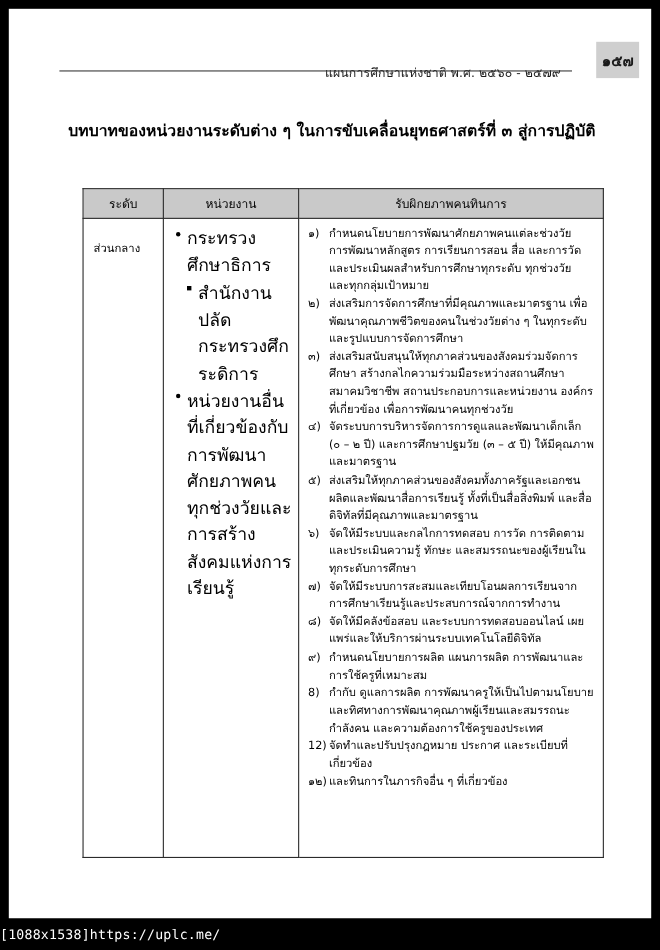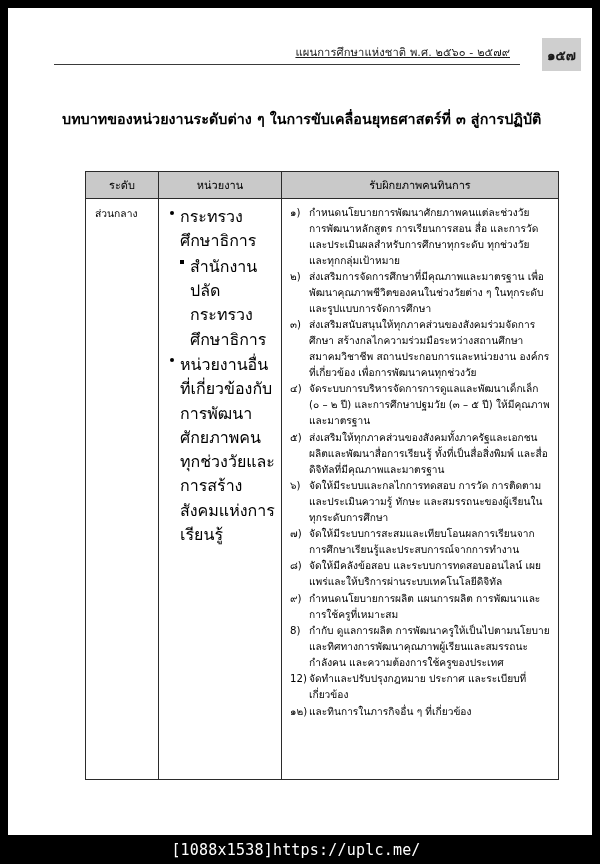--- a/index.html
+++ b/index.html
@@ -38,26 +38,25 @@
     position: absolute;
     left: 46px;
     top: 26px;
     width: 466px;
     height: 1px;
     background: #3a3a3a;
   }
   .header-title {
     position: absolute;
     right: 82px;
-    top: 5px;
+    top: 19px;
     font-size: 11.2px;
     color: #1a1a1a;
     letter-spacing: 0.1px;
     white-space: nowrap;
-    text-decoration: underline;
   }
   .page-badge {
     position: absolute;
     right: 11px;
     top: 0px;
     width: 39px;
     height: 33px;
     background: #cfcfcf;
     display: flex;
     align-items: center;
@@ -92,21 +91,21 @@
     font-weight: bold;
   }
   .table-caption .cap-text {
     font-weight: normal;
     margin-left: 7px;
   }
 
   
   #role-table {
     position: absolute;
-    left: 77px;
+    left: 67px;
     top: 163px;
     width: 470px;
     border-collapse: collapse;
     table-layout: fixed;
   }
   #role-table td, #role-table th {
     border: 1px solid #2b2b2b;
     vertical-align: top;
     padding: 0;
   }
@@ -121,21 +120,21 @@
   }
   .col-level   { width: 72px; }
   .col-agency  { width: 122px; }
   .col-resp    { width: 276px; }
 
   #role-table tbody td { height: 580px; }
 
   .cell-level {
     font-size: 10.3px;
     color: #000;
-    padding: 7px 0 0 9px;
+    padding: 20px 0 0 9px;
     line-height: 1.5;
   }
 
   
   .agency-list {
     margin: 0;
     padding: 6px 6px 0 10px;
     list-style: none;
     font-size: 16px;
     color: #000;
@@ -196,25 +195,25 @@
   #watermark {
     position: absolute;
     left: 0;
     bottom: 0;
     width: 600px;
     height: 29px;
     background: #000;
     color: #ffffff;
     display: flex;
     align-items: center;
-    justify-content: center;
+    justify-content: flex-start;
     padding-right: 8px;
     box-sizing: border-box;
     font-family: "DejaVu Sans Mono", "Liberation Mono", monospace;
-    font-size: 15px;
+    font-size: 12px;
     letter-spacing: 0.2px;
   }
 </style>
 </head>
 <body>
 
 <div id="page-sheet">
 
   <div id="running-header">
     <div class="header-title">แผนการศึกษาแห่งชาติ พ.ศ. ๒๕๖๐ - ๒๕๗๙</div>
@@ -234,21 +233,21 @@
       </tr>
     </thead>
     <tbody>
       <tr>
         <td class="col-level">
           <div class="cell-level">ส่วนกลาง</div>
         </td>
         <td class="col-agency">
           <ul class="agency-list" id="agency-list">
               <li class="lvl1">กระทรวงศึกษาธิการ</li>
-              <li class="lvl2">สำนักงานปลัดกระทรวงศึกษาธิการ</li>
+              <li class="lvl2">สำนักงานปลัดกระทรวงศึกระดิการ</li>
               <li class="lvl1">หน่วยงานอื่นที่เกี่ยวข้องกับการพัฒนาศักยภาพคนทุกช่วงวัยและการสร้างสังคมแห่งการเรียนรู้</li>
             </ul>
         </td>
         <td class="col-resp">
           <ol class="resp-list" id="resp-list">
               <li><span class="num">๑)</span><span>กำหนดนโยบายการพัฒนาศักยภาพคนแต่ละช่วงวัย การพัฒนาหลักสูตร การเรียนการสอน สื่อ และการวัดและประเมินผลสำหรับการศึกษาทุกระดับ ทุกช่วงวัย และทุกกลุ่มเป้าหมาย</span></li>
               <li><span class="num">๒)</span><span>ส่งเสริมการจัดการศึกษาที่มีคุณภาพและมาตรฐาน เพื่อพัฒนาคุณภาพชีวิตของคนในช่วงวัยต่าง ๆ ในทุกระดับและรูปแบบการจัดการศึกษา</span></li>
               <li><span class="num">๓)</span><span>ส่งเสริมสนับสนุนให้ทุกภาคส่วนของสังคมร่วมจัดการศึกษา สร้างกลไกความร่วมมือระหว่างสถานศึกษา สมาคมวิชาชีพ สถานประกอบการและหน่วยงาน องค์กรที่เกี่ยวข้อง เพื่อการพัฒนาคนทุกช่วงวัย</span></li>
               <li><span class="num">๔)</span><span>จัดระบบการบริหารจัดการการดูแลและพัฒนาเด็กเล็ก (๐ – ๒ ปี) และการศึกษาปฐมวัย (๓ – ๕ ปี) ให้มีคุณภาพและมาตรฐาน</span></li>
               <li><span class="num">๕)</span><span>ส่งเสริมให้ทุกภาคส่วนของสังคมทั้งภาครัฐและเอกชนผลิตและพัฒนาสื่อการเรียนรู้ ทั้งที่เป็นสื่อสิ่งพิมพ์ และสื่อดิจิทัลที่มีคุณภาพและมาตรฐาน</span></li>

